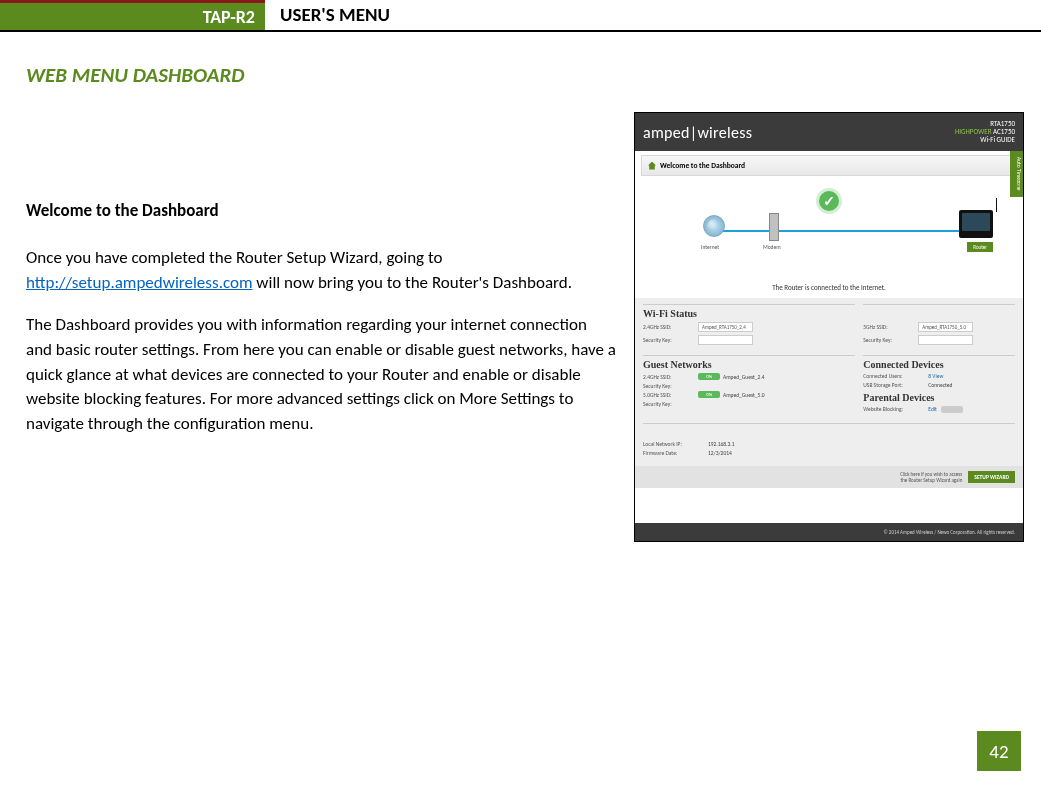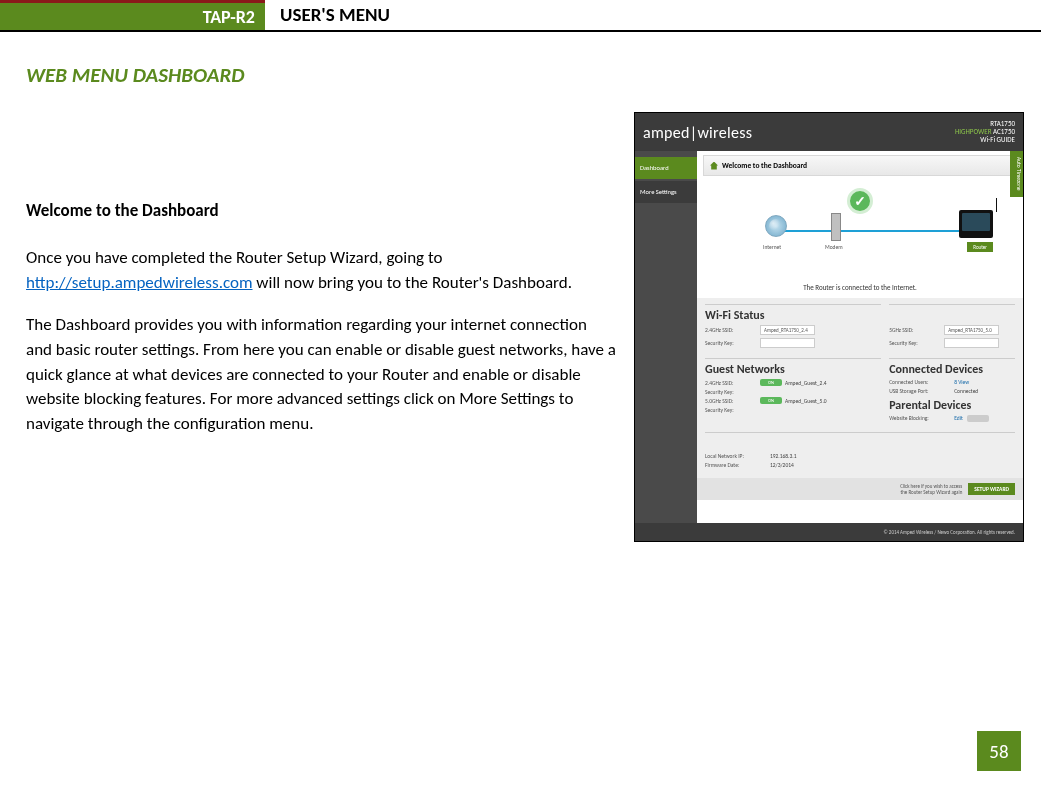--- a/index.html
+++ b/index.html
@@ -246,24 +246,25 @@
       display: flex;
       gap: 8px;
       margin-bottom: 8px;
     }
     .shot-group {
       flex: 1;
       border-top: 1px solid #ccc;
       padding-top: 3px;
     }
     .shot-group-title {
-      font-size: 12px;
+      font-size: 10px;
       font-weight: bold;
       color: #333;
       margin-bottom: 3px;
+      font-family: Liberation Serif, serif;
     }
     .shot-kv {
       display: flex;
       font-size: 5.5px;
       color: #555;
       margin-bottom: 2.5px;
       align-items: center;
     }
     .shot-kv .k { width: 55px; }
     .shot-kv .v { color: #444; }
@@ -360,24 +361,20 @@
       <div class="shot-topbar">
         <div class="shot-logo">amped|wireless</div>
         <div class="shot-model">
           <div>RTA1750</div>
           <div><span class="hp">HIGHPOWER</span><span> AC1750</span></div>
           <div>Wi-Fi GUIDE</div>
         </div>
       </div>
       <div class="side-tab">Auto Timezone</div>
       <div class="shot-body">
-        <div class="shot-side">
-          <div class="shot-side-item active">Dashboard</div>
-          <div class="shot-side-item dark">More Settings</div>
-        </div>
         <div class="shot-main">
           <div class="shot-welcome-bar">
             <span class="house-icon"></span>
             <span>Welcome to the Dashboard</span>
           </div>
           <div class="diagram">
             <div class="check-circle">✓</div>
             <div class="diagram-line"></div>
             <div class="diagram-globe"></div>
             <div class="diagram-modem"></div>
@@ -475,13 +472,13 @@
               <div class="setup-btn">SETUP WIZARD</div>
             </div>
           </div>
         </div>
       </div>
       <div class="shot-footer">© 2014 Amped Wireless / Newo Corporation. All rights reserved.</div>
     </div>
   </div>
 </div>
 
-<div class="page-num">58</div>
+<div class="page-num">42</div>
 
 </body></html>

